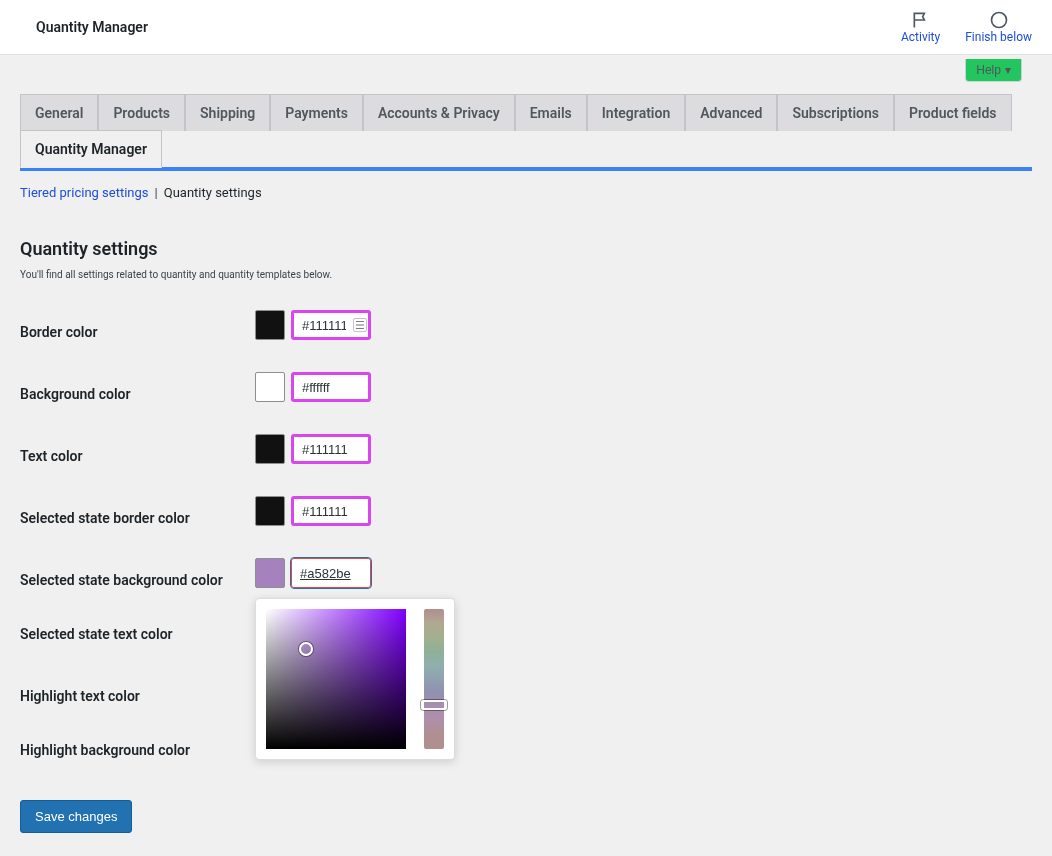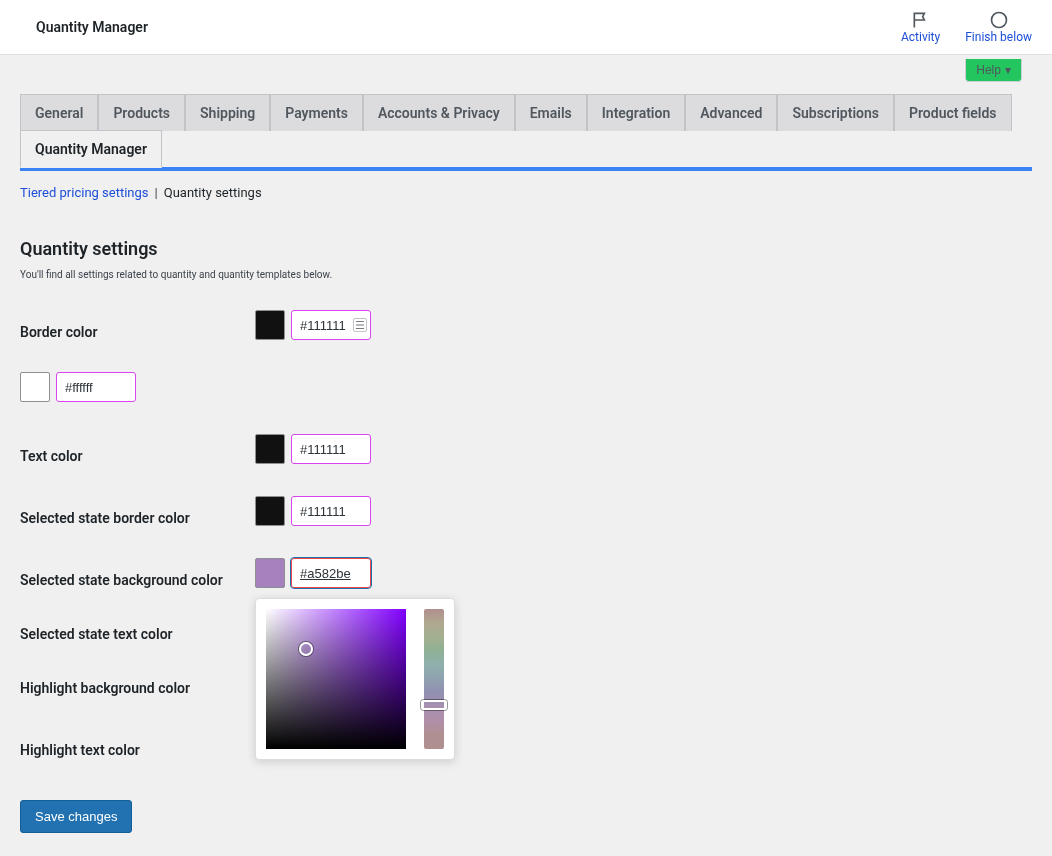--- a/index.html
+++ b/index.html
@@ -130,21 +130,21 @@
   .swatch {
     width: 30px;
     height: 30px;
     border: 1px solid #8c8f94;
     border-radius: 2px;
     cursor: pointer;
   }
   .color-input {
     width: 80px;
     height: 30px;
-    border: 1px solid #d946ef;
+    border: 3px solid #d946ef;
     border-radius: 3px;
     padding: 0 8px;
     font-size: 13px;
     color: #2c3338;
   }
   .color-input.focus {
     border: 1px solid #ef4444;
     outline: 1px solid #2271b1;
     text-decoration: underline;
   }
@@ -300,20 +300,21 @@
         <div class="swatch" style="background:#111111"></div>
         <div class="input-wrap">
           <input class="color-input with-icon" value="#111111" style="">
           <span class="input-icon">☰</span>
         </div>
       </div>
     </div>
 
     
     <div class="form-row">
+      <div class="form-label">Background color</div>
       <div class="form-field">
         <div class="swatch" style="background:#ffffff"></div>
         <input class="color-input" value="#ffffff" style="">
       </div>
     </div>
 
     
     <div class="form-row">
       <div class="form-label">Text color</div>
       <div class="form-field">
@@ -349,28 +350,28 @@
     </div>
 
     
     <div class="form-row">
       <div class="form-label">Selected state text color</div>
       <div class="form-field"></div>
     </div>
 
     
     <div class="form-row">
+      <div class="form-label">Highlight text color</div>
+      <div class="form-field">
+        <div class="swatch" style="background:#ffffff"></div>
+        <input class="color-input" value="#ffffff" style="">
+      </div>
+    </div>
+
+    
+    <div class="form-row">
       <div class="form-label">Highlight background color</div>
       <div class="form-field"></div>
-    </div>
-
-    
-    <div class="form-row">
-      <div class="form-label">Highlight text color</div>
-      <div class="form-field">
-        <div class="swatch" style="background:#ffffff"></div>
-        <input class="color-input" value="#ffffff" style="">
-      </div>
     </div>
 
     <button class="save-btn">Save changes</button>
   </div>
 </div>
 
 </body></html>

